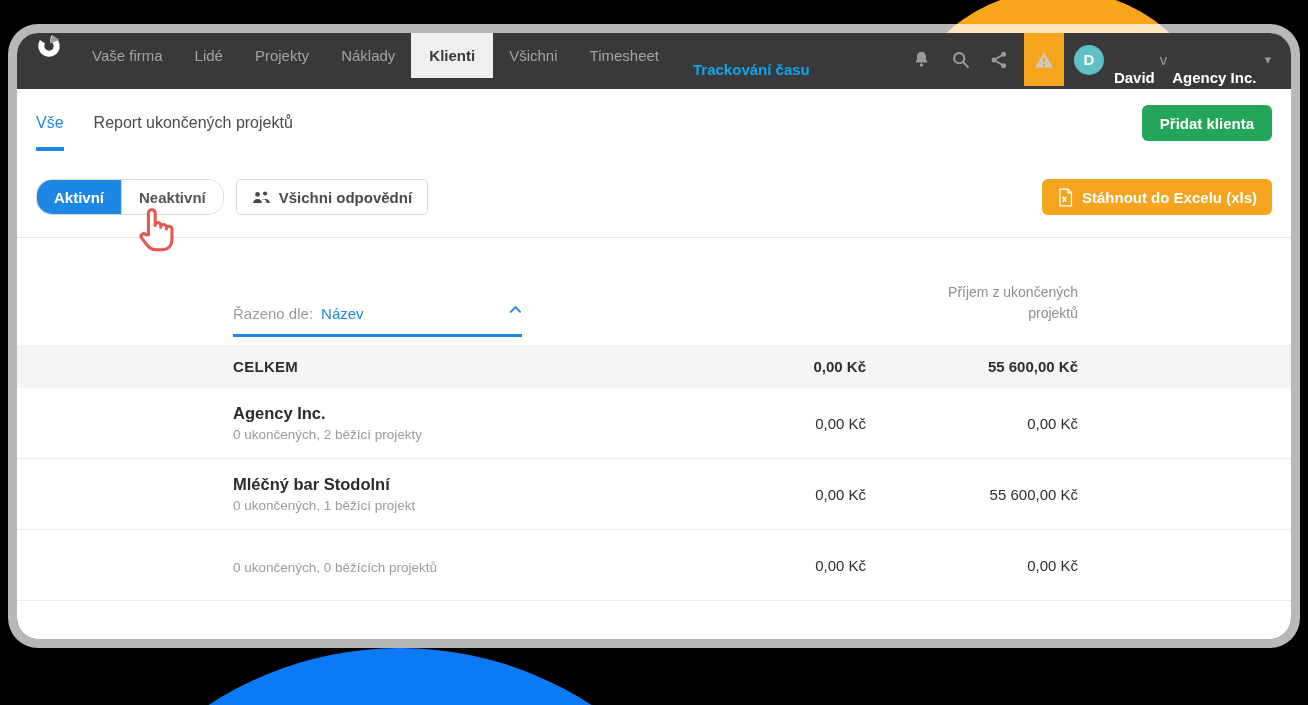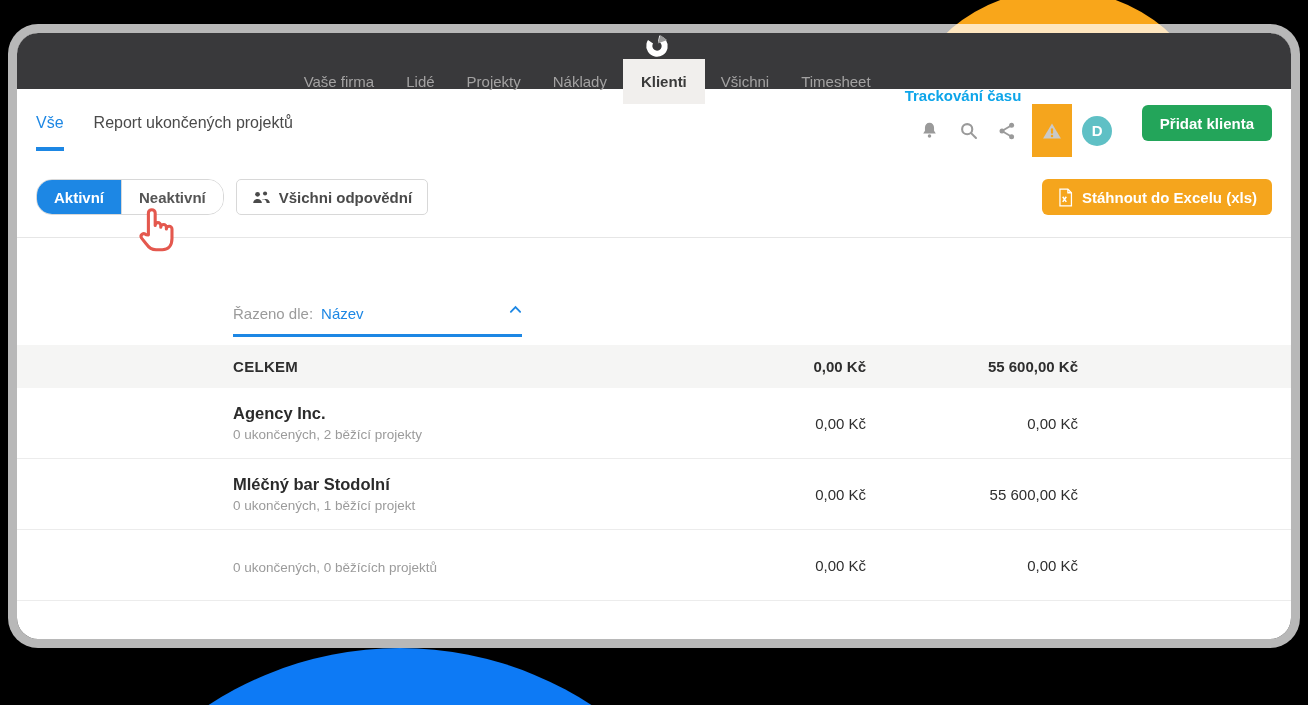--- a/index.html
+++ b/index.html
@@ -10,32 +10,32 @@
   .blob { position:absolute; z-index:1; }
   .blob-orange { left:908px; top:-10px; width:300px; height:260px; border-radius:50%; background:#f9a61a; }
   .blob-blue { left:50px; top:648px; width:700px; height:700px; border-radius:50%; background:#0d7af5; }
 
   
   .window { position:absolute; z-index:2; left:8px; top:24px; width:1292px; height:624px;
     border:9px solid rgba(255,255,255,0.72); border-radius:30px;
     background:#fff; background-clip:padding-box; overflow:hidden; }
 
   
-  .navbar { height:56px; background:#39393b; border-radius:21px 21px 0 0; display:flex; align-items:center; padding-left:19px;flex-direction:column; }
+  .navbar { height:56px; background:#39393b; border-radius:21px 21px 0 0; display:flex; align-items:flex-start; padding-left:19px; }
   .logo { width:26px; display:flex; align-items:center; margin-right:14px; cursor:pointer; }
   .nav-items { display:flex; align-items:stretch; }
   .nav-item { display:flex; align-items:center; padding:0 16px; font-size:15px; color:#a3a2a2; text-decoration:none; cursor:pointer; }
   .nav-item.active { background:#f1efed; color:#3a3a3a; font-weight:bold; padding:0 18px; }
   .nav-item.highlight { color:#0ea5e9; font-weight:bold; padding:0 18px;margin-top:28px; }
   .nav-right { margin-left:auto; display:flex; align-items:stretch; }
   .icon-btn { display:flex; align-items:center; padding:0 9px; cursor:pointer; }
   .warn-block { width:40px; background:#f5a51d; display:flex; align-items:center; justify-content:center; margin-left:6px; cursor:pointer; }
   .user-chip { display:flex; align-items:center; padding:0 20px 0 10px; cursor:pointer; }
   .avatar { width:30px; height:30px; border-radius:50%; background:#5fc0c5; color:#fff; font-weight:bold; font-size:15px; display:flex; align-items:center; justify-content:center; margin-right:10px; }
-  .uname { color:#fff; font-weight:normal; font-size:15px;margin-top:36px; }
+  .uname { color:#fff; font-weight:bold; font-size:15px;margin-top:36px; }
   .usep { color:#9a9a9a; font-size:15px; margin:0 5px; }
   .caret { color:#9a9a9a; font-size:13px; margin-left:8px; }
 
   
   .tabbar { height:68px; display:flex; align-items:center; padding:0 19px; background:#fff; }
   .tab { position:relative; height:100%; display:flex; align-items:center; font-size:16px; color:#4a4a4a; text-decoration:none; margin-right:30px; cursor:pointer; }
   .tab.active { color:#1d87e4; }
   .tab.active::after { content:""; position:absolute; left:0; right:0; bottom:6px; height:4px; background:#1d87e4; }
   .btn-green { margin-left:auto; height:36px; padding:0 18px; background:#23a55a; border:none; border-radius:6px; color:#fff; font-weight:bold; font-size:15px; font-family:inherit; cursor:pointer; }
 
@@ -170,20 +170,21 @@
     <div class="trow table-head">
       <div class="c-name">
         <div class="sort-control">
           <span class="sort-label">Řazeno dle:</span>
           <span class="sort-value">Název</span>
           <svg class="sort-chevron" width="13" height="9" viewBox="0 0 14 9" fill="none" stroke="#1d87e4" stroke-width="2" stroke-linecap="round">
               <polyline points="2,7 7,2 12,7"></polyline>
             </svg>
         </div>
       </div>
+      <div class="c-val1 col-head">Příjem z ukončených projektů</div>
     </div>
 
     <div class="trow row-total">
       <div class="c-name total-name">CELKEM</div>
       <div class="c-val1">0,00 Kč</div>
       <div class="c-val2">55 600,00 Kč</div>
     </div>
 
     <div class="trow row-client">
       <div class="c-name">

